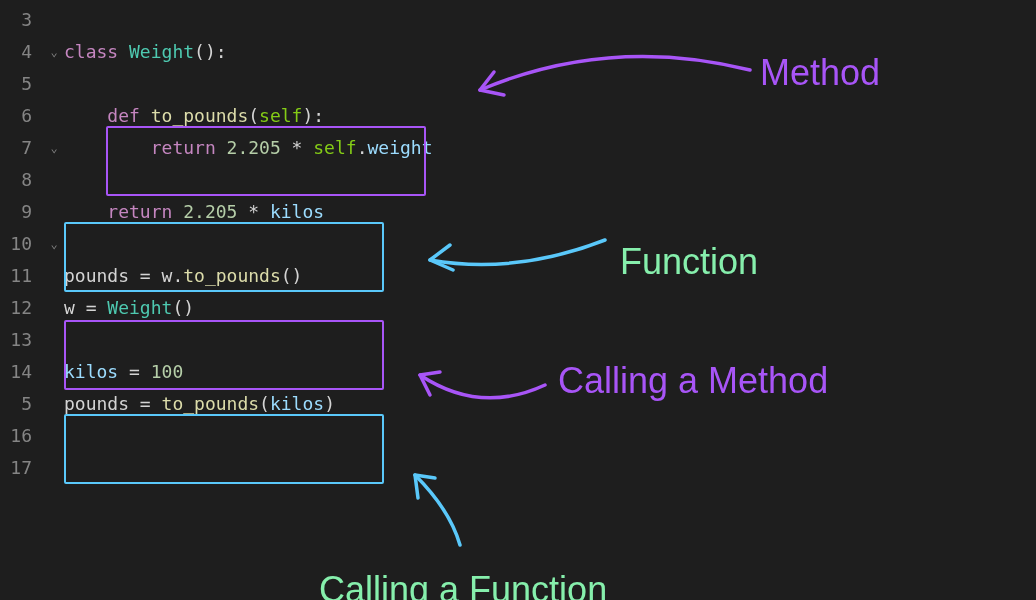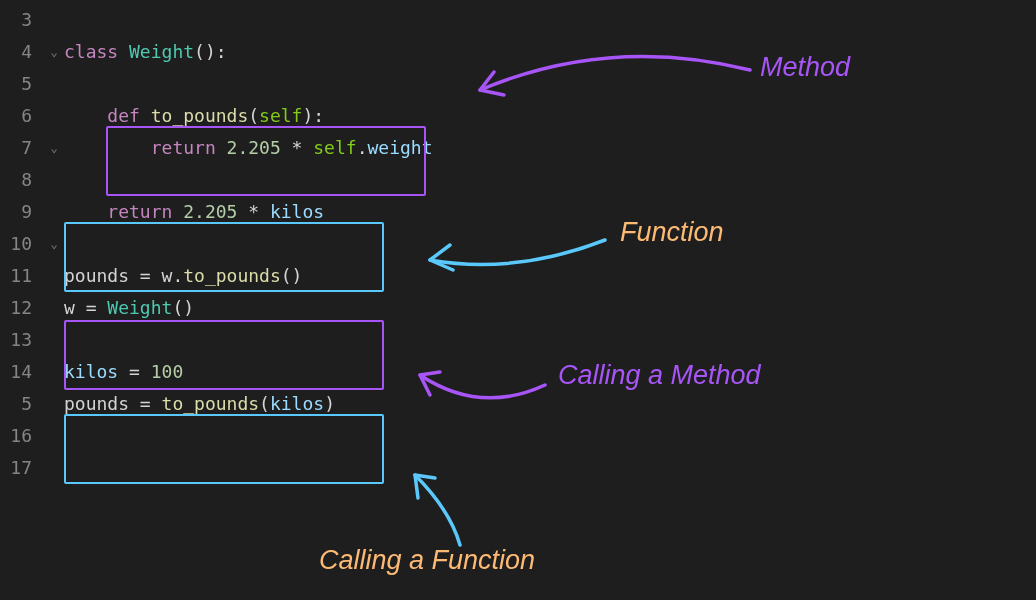--- a/index.html
+++ b/index.html
@@ -75,26 +75,25 @@
     }
     .box-blue {
       position: absolute;
       border: 2.5px solid #5ac8fa;
       border-radius: 2px;
       pointer-events: none;
     }
     .label {
       position: absolute;
       font-family: -apple-system, 'Helvetica Neue', sans-serif;
-      font-size: 27px;
+      font-size: 36px;
       font-weight: 400;
-      font-style: italic;
     }
     .label-purple { color: #a855f7; }
-    .label-blue { color: #fdba74; }
+    .label-blue { color: #86efac; margin-top: 24px; }
     .arrow {
       position: absolute;
       pointer-events: none;
     }
   </style>
 </head>
 <body>
 
 <div class="editor">
   <div class="gutter">

